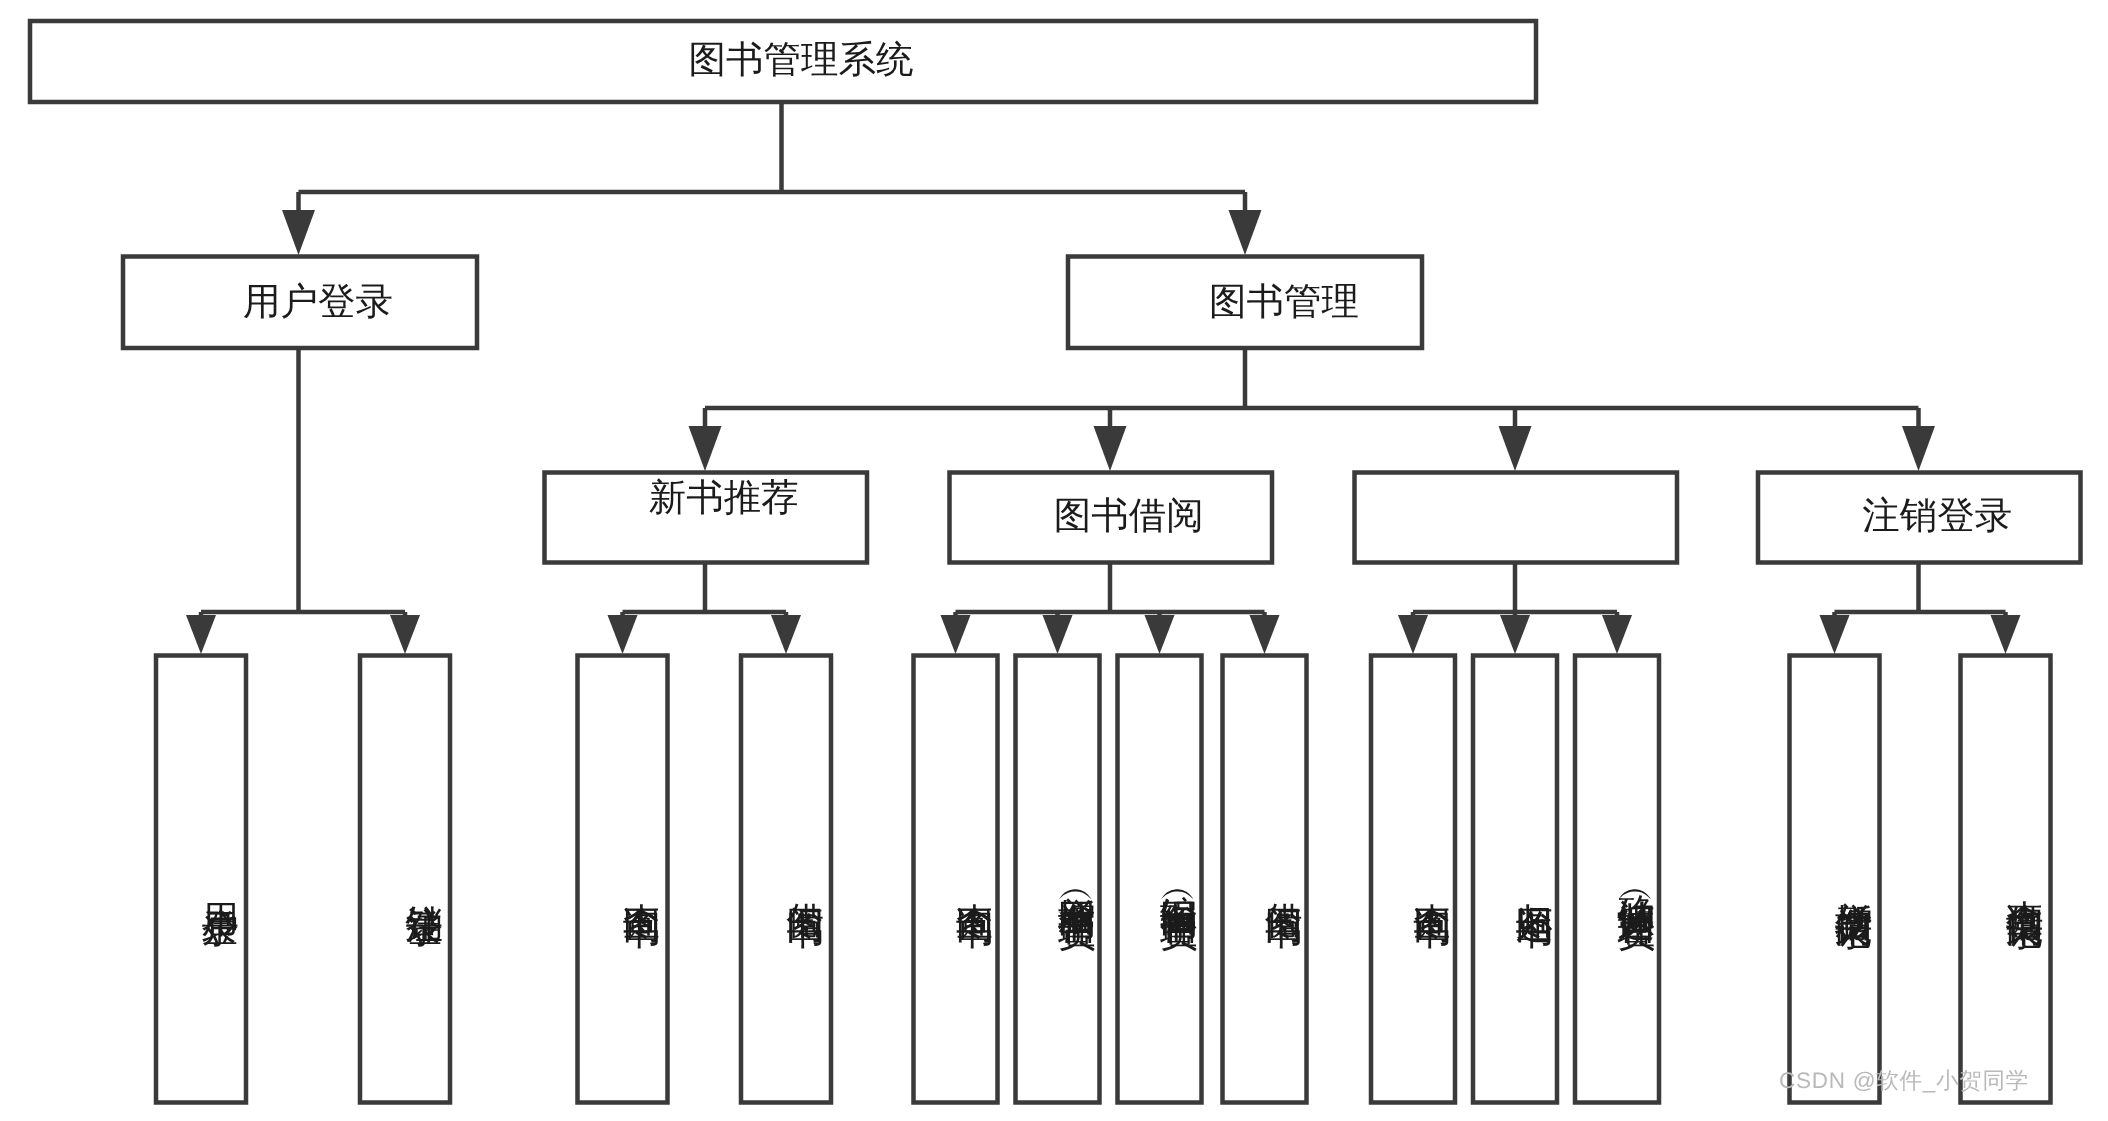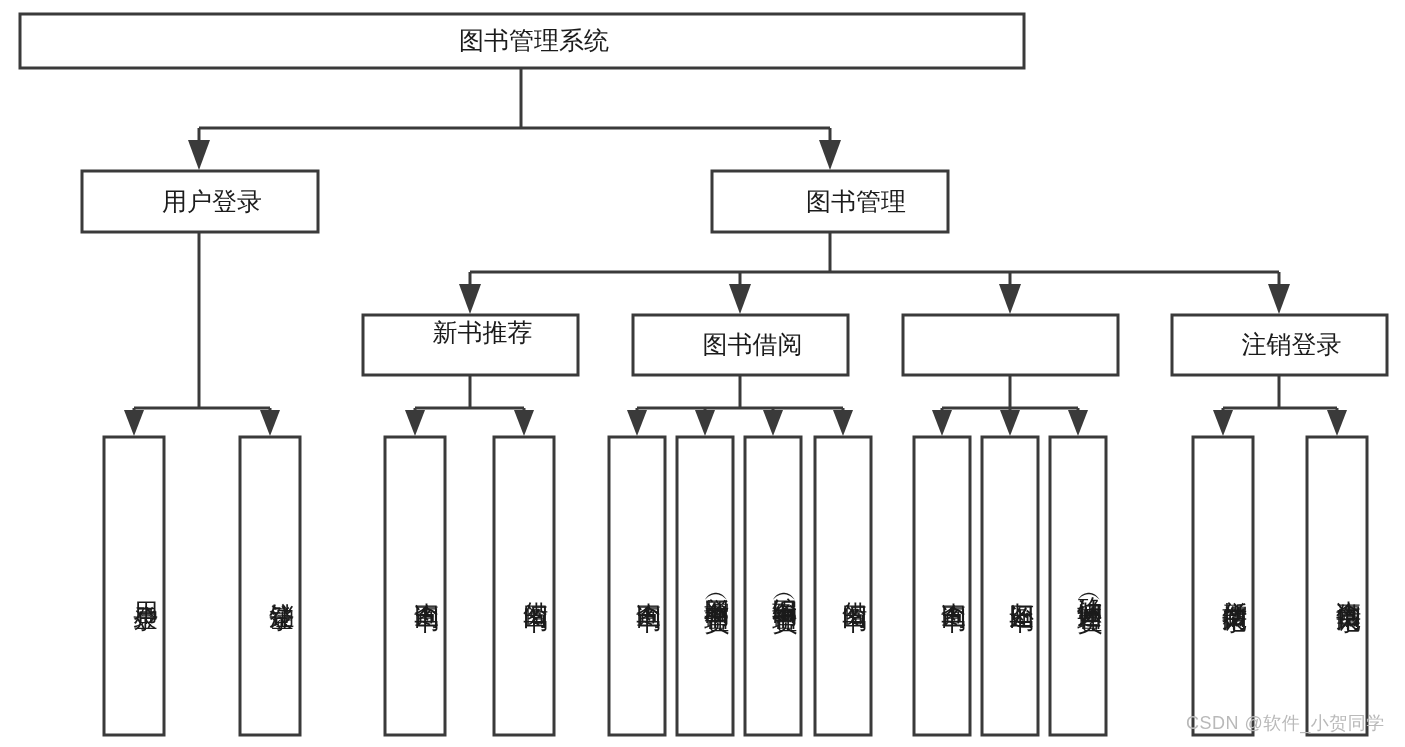--- a/index.html
+++ b/index.html
@@ -62,21 +62,21 @@
     writing-mode: vertical-rl;
     text-orientation: upright;
     font-size: 25px;
     line-height: 1.22;
     letter-spacing: 2px;
     white-space: nowrap;
   }
   .watermark {
     position: absolute;
     color: #b9b9b9;
-    font-size: 18px;
+    font-size: 15px;
     font-family: "Liberation Sans", "DejaVu Sans", sans-serif;
     white-space: nowrap;
     left: 1186px;
     top: 711px;
     letter-spacing: 0.5px;
   }
 </style>
 </head>
 <body>
 

